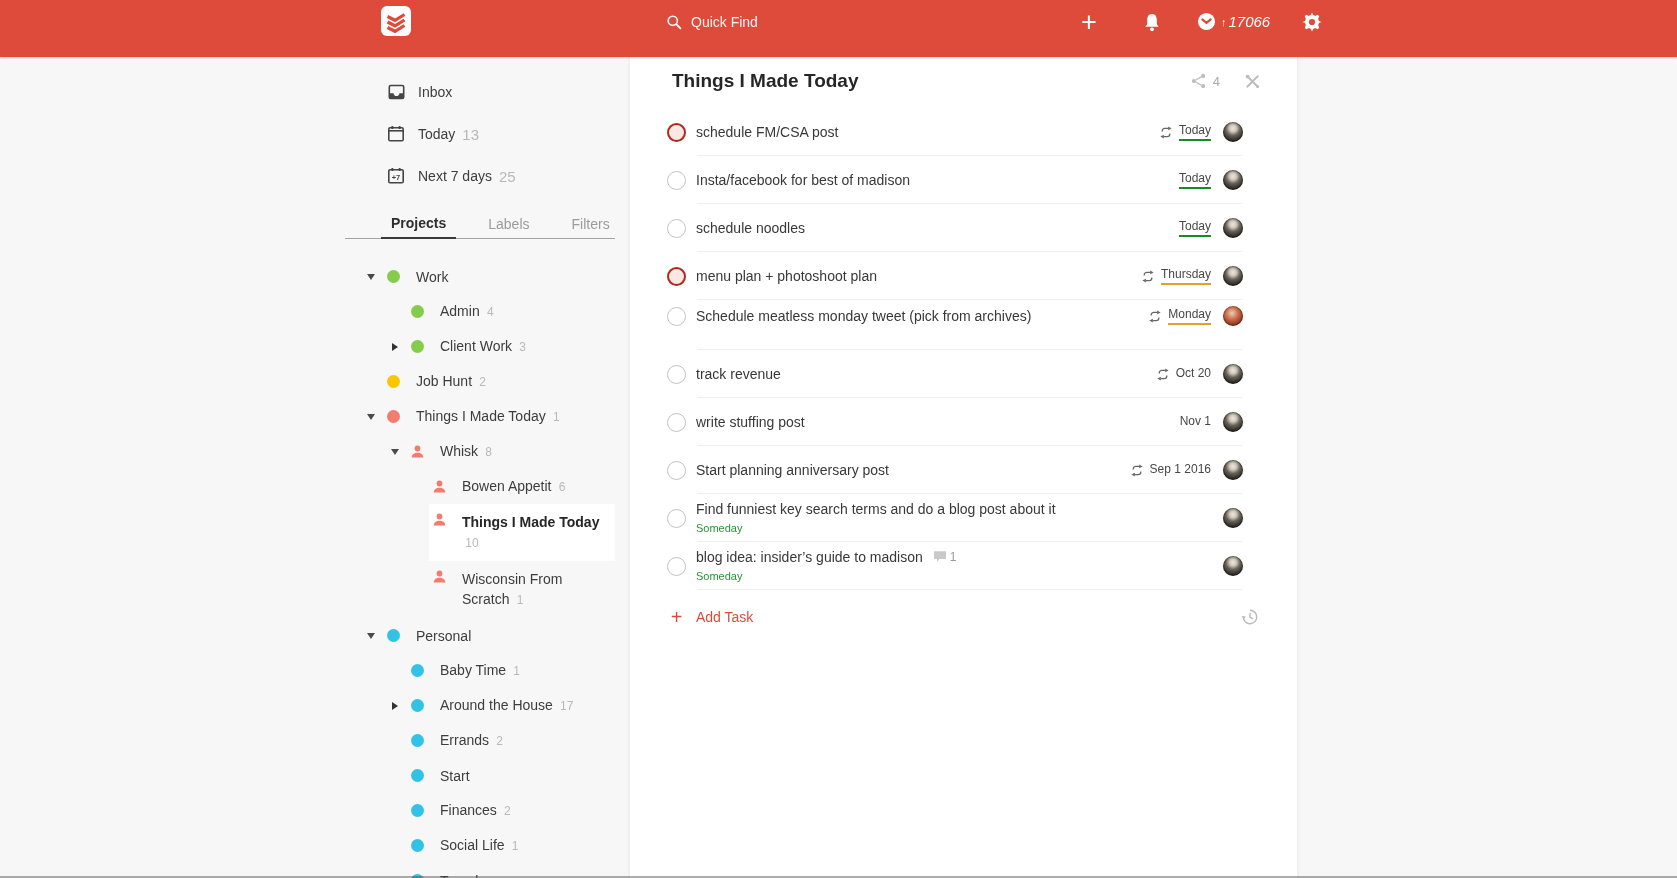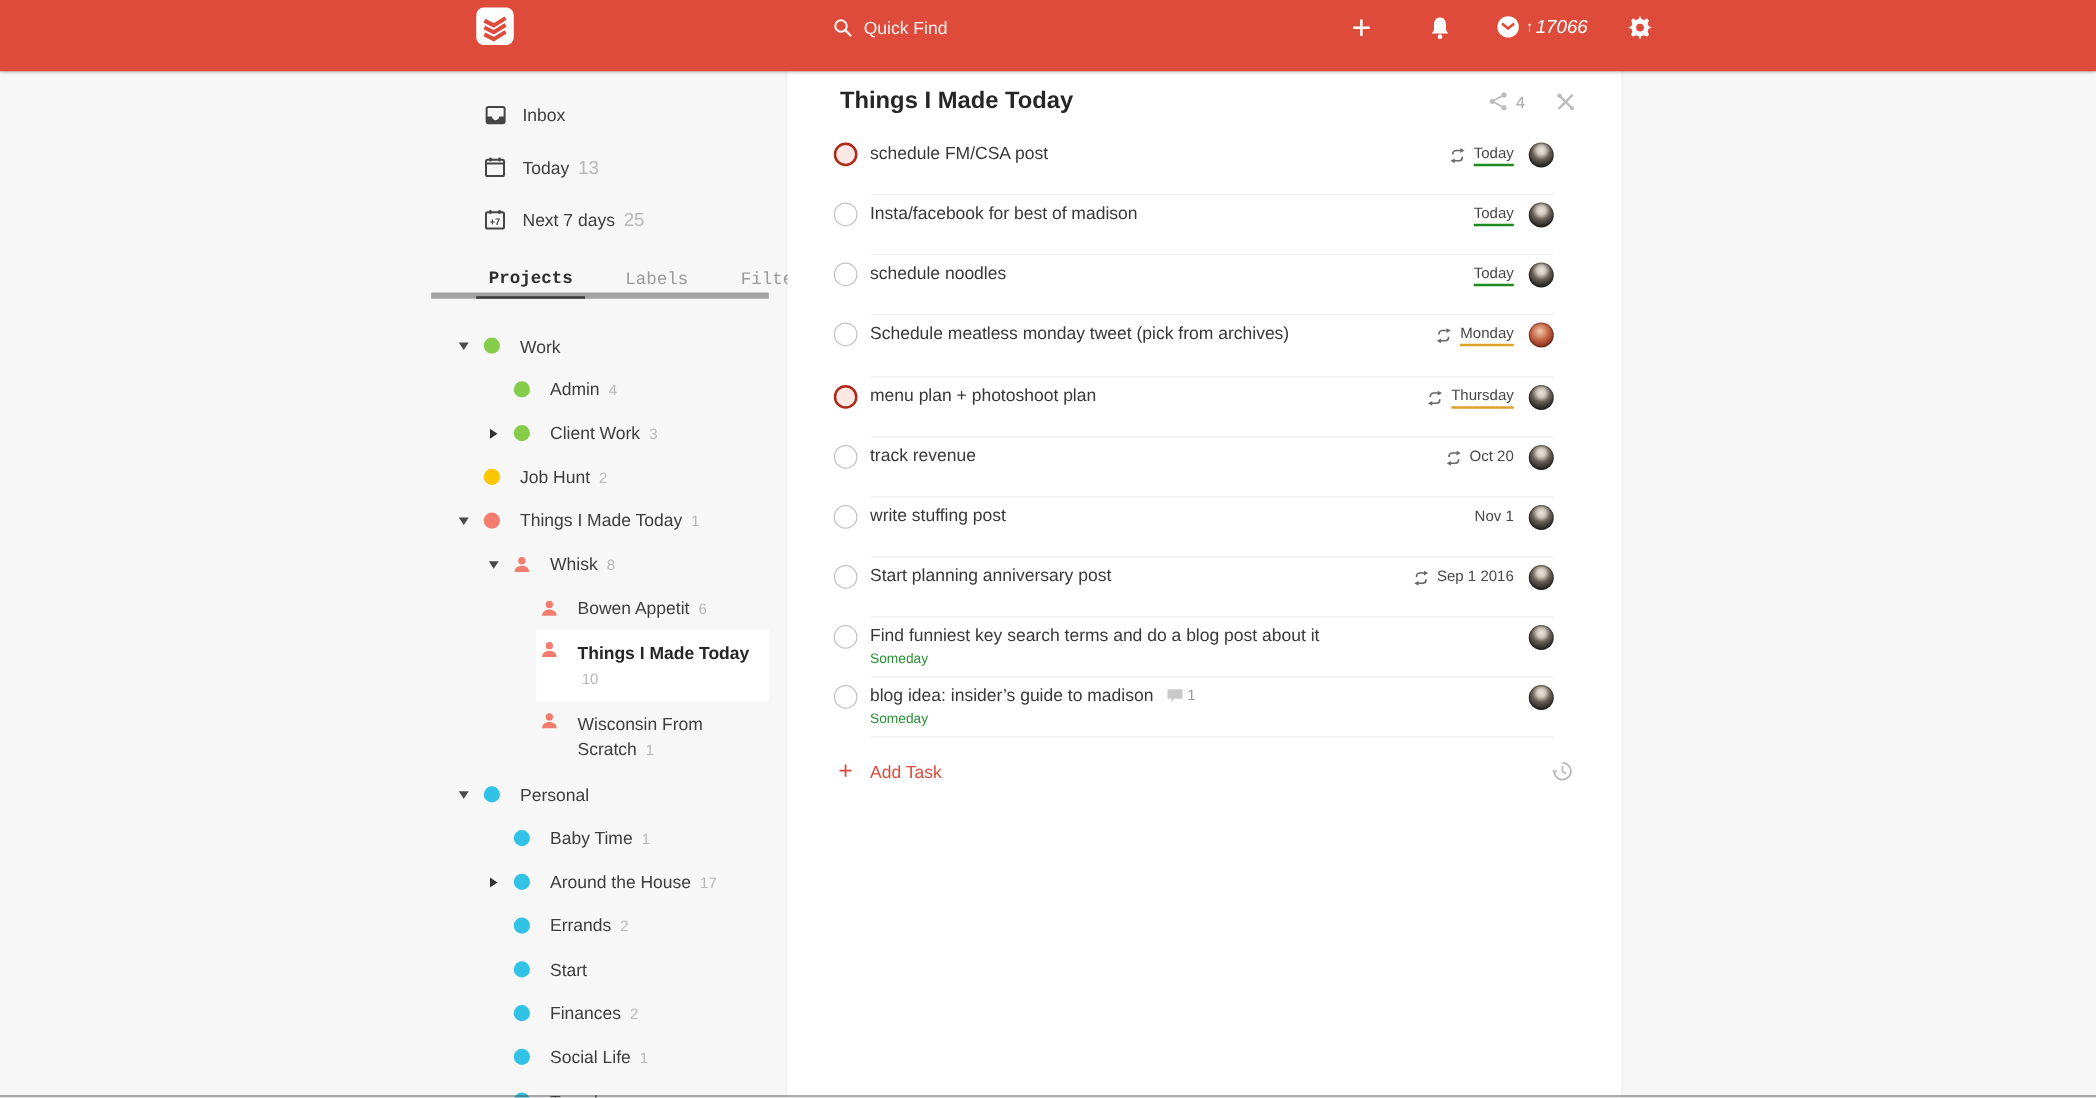--- a/index.html
+++ b/index.html
@@ -21,21 +21,21 @@
   .tb-gear { width:22px; margin-left:31px; }
 
   
   .sidebar { position:absolute; left:345px; top:43px; width:270px; bottom:0; }
   .favorites { padding-top:28px; }
   .fav-row { height:42px; display:flex; align-items:center; padding-left:40px; cursor:pointer; }
   .fav-icon { width:22px; display:flex; justify-content:center; }
   .fav-label { font-size:14px; color:#3d3d3d; margin-left:11px; }
   .fav-count { font-size:15px; color:#b8b8b8; margin-left:7px; }
 
-  .tabs { margin-top:12px; height:30px; display:flex; padding-left:36px; border-bottom:5px solid #a3a3a3;font-family:Liberation Mono, monospace; }
+  .tabs { margin-top:12px; height:30px; display:flex; padding-left:36px; border-bottom:1px solid #a3a3a3; }
   .tab { font-size:14px; color:#9b9b9b; padding:0 10px; display:flex; align-items:center; cursor:pointer; height:30px; }
   .tab.active { color:#2f2f2f; font-weight:bold; border-bottom:2px solid #3a3a3a; }
   .tab + .tab { margin-left:22px; }
 
   .projects { padding-top:20px; }
   .proj-row { min-height:35px; display:flex; align-items:center; cursor:pointer; position:relative; }
   .proj-row.ind0 { padding-left:18px; }
   .proj-row.ind1 { padding-left:42px; }
   .proj-row.ind2 { padding-left:64px; }
   .arrow-slot { width:16px; display:flex; justify-content:center; align-items:center; flex:none; }
@@ -53,21 +53,21 @@
 
   
   .card { position:absolute; left:630px; top:43px; width:667px; bottom:0; background:#fff; box-shadow:0 0 4px rgba(0,0,0,.09); }
   .card-header { display:flex; align-items:center; padding:27px 36px 16px 42px; }
   .page-title { font-size:19px; color:#262626; flex:1; }
   .share-group { display:flex; align-items:center; gap:6px; cursor:pointer; }
   .share-count { font-size:13px; color:#ababab; }
   .tools-btn { margin-left:24px; cursor:pointer; display:flex; }
 
   .task-list { padding:0 54px 0 37px; }
-  .task-row { display:flex; align-items:flex-start; min-height:48px; position:relative; padding:6px 0; }
+  .task-row { display:flex; align-items:center; min-height:48px; position:relative; padding:6px 0; }
   .task-row::after { content:""; position:absolute; left:30px; right:0; bottom:0; height:1px; background:#efefef; }
   .task-row.gap { padding-bottom:24px; }
   .checkbox { width:19px; height:19px; border-radius:50%; border:1px solid #c3c3c3; flex:none; cursor:pointer; background:#fff; }
   .checkbox.priority { border:2px solid #ad2a1a; background:#fbe7e3; }
   .task-main { flex:1; margin-left:10px; }
   .task-line { display:flex; align-items:center; }
   .task-text { font-size:14px; color:#383838; cursor:pointer; }
   .comment-wrap { display:flex; align-items:center; margin-left:10px; gap:3px; cursor:pointer; }
   .comment-count { font-size:12px; color:#9a9a9a; }
   .task-label { display:inline-block; font-size:11px; color:#2a9135; margin-top:5px; cursor:pointer; }
@@ -481,67 +481,67 @@
       </div>
 
     </div>
     <div class="task-right">
 
       <span class="due today">Today</span>
       <span class="avatar woman"></span>
     </div>
   </div>
 
-  <div class="task-row gap">
-    <span class="checkbox"></span>
-    <div class="task-main">
-      <div class="task-line">
-        <span class="task-text">Schedule meatless monday tweet (pick from archives)</span>
+  <div class="task-row">
+    <span class="checkbox priority"></span>
+    <div class="task-main">
+      <div class="task-line">
+        <span class="task-text">menu plan + photoshoot plan</span>
 
       </div>
 
     </div>
     <div class="task-right">
       <span class="recur">
         <svg width="14" height="13" viewBox="0 0 14 13">
           <g stroke="#666" stroke-width="1.3" fill="none">
             <path d="M3.2 5.6 V5 a2.6 2.6 0 0 1 2.6 -2.6 h3.6"></path>
             <path d="M10.8 7.4 V8 a2.6 2.6 0 0 1 -2.6 2.6 H4.6"></path>
           </g>
           <path d="M9.2 0.5 L12.6 2.4 L9.2 4.3z" fill="#666"></path>
           <path d="M4.8 8.7 L1.4 10.6 L4.8 12.5z" fill="#666"></path>
         </svg>
       </span>
-      <span class="due upcoming">Monday</span>
-      <span class="avatar red"></span>
-    </div>
-  </div>
-
-  <div class="task-row">
-    <span class="checkbox priority"></span>
-    <div class="task-main">
-      <div class="task-line">
-        <span class="task-text">menu plan + photoshoot plan</span>
+      <span class="due upcoming">Thursday</span>
+      <span class="avatar woman"></span>
+    </div>
+  </div>
+
+  <div class="task-row gap">
+    <span class="checkbox"></span>
+    <div class="task-main">
+      <div class="task-line">
+        <span class="task-text">Schedule meatless monday tweet (pick from archives)</span>
 
       </div>
 
     </div>
     <div class="task-right">
       <span class="recur">
         <svg width="14" height="13" viewBox="0 0 14 13">
           <g stroke="#666" stroke-width="1.3" fill="none">
             <path d="M3.2 5.6 V5 a2.6 2.6 0 0 1 2.6 -2.6 h3.6"></path>
             <path d="M10.8 7.4 V8 a2.6 2.6 0 0 1 -2.6 2.6 H4.6"></path>
           </g>
           <path d="M9.2 0.5 L12.6 2.4 L9.2 4.3z" fill="#666"></path>
           <path d="M4.8 8.7 L1.4 10.6 L4.8 12.5z" fill="#666"></path>
         </svg>
       </span>
-      <span class="due upcoming">Thursday</span>
-      <span class="avatar woman"></span>
+      <span class="due upcoming">Monday</span>
+      <span class="avatar red"></span>
     </div>
   </div>
 
   <div class="task-row">
     <span class="checkbox"></span>
     <div class="task-main">
       <div class="task-line">
         <span class="task-text">track revenue</span>
 
       </div>

